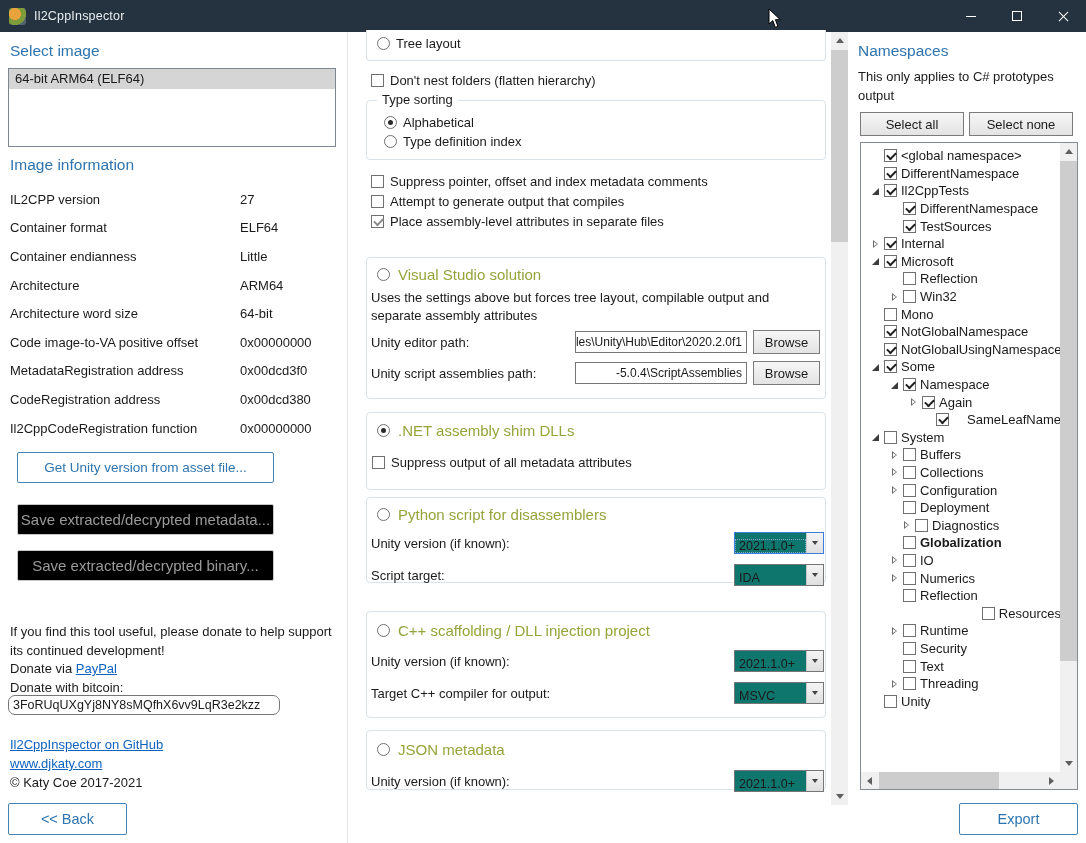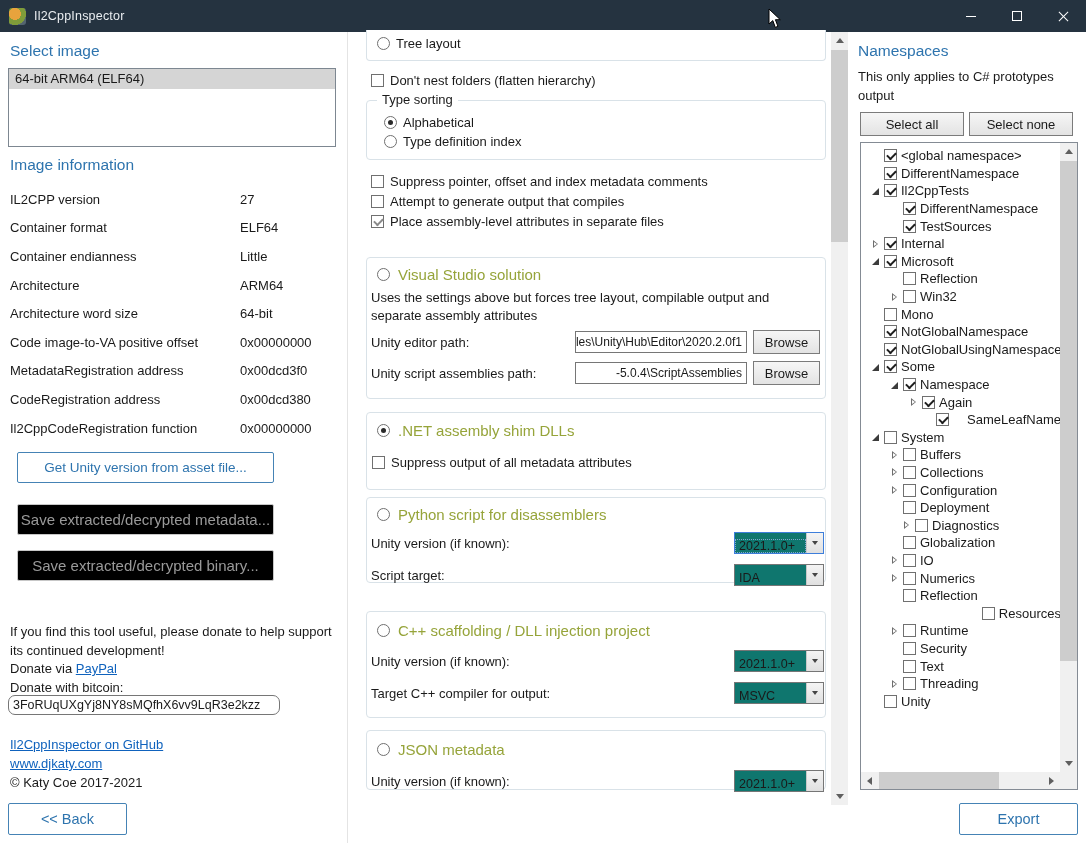--- a/index.html
+++ b/index.html
@@ -416,21 +416,21 @@
       <div class="tree-row" style="padding-left: 25px;">
         <span class="expander"></span>
         <span class="cbx"></span>
         <span class="tree-label">Deployment</span>
       </div>
       <div class="tree-row" style="padding-left: 37px;">
         <span class="expander closed"></span>
         <span class="cbx"></span>
         <span class="tree-label">Diagnostics</span>
       </div>
-      <div class="tree-row" style="padding-left: 25px;">
+      <div class="tree-row" style="padding-left: 25px; font-weight: bold;">
         <span class="expander"></span>
         <span class="cbx"></span>
         <span class="tree-label">Globalization</span>
       </div>
       <div class="tree-row" style="padding-left: 25px;">
         <span class="expander closed"></span>
         <span class="cbx"></span>
         <span class="tree-label">IO</span>
       </div>
       <div class="tree-row" style="padding-left: 25px;">

